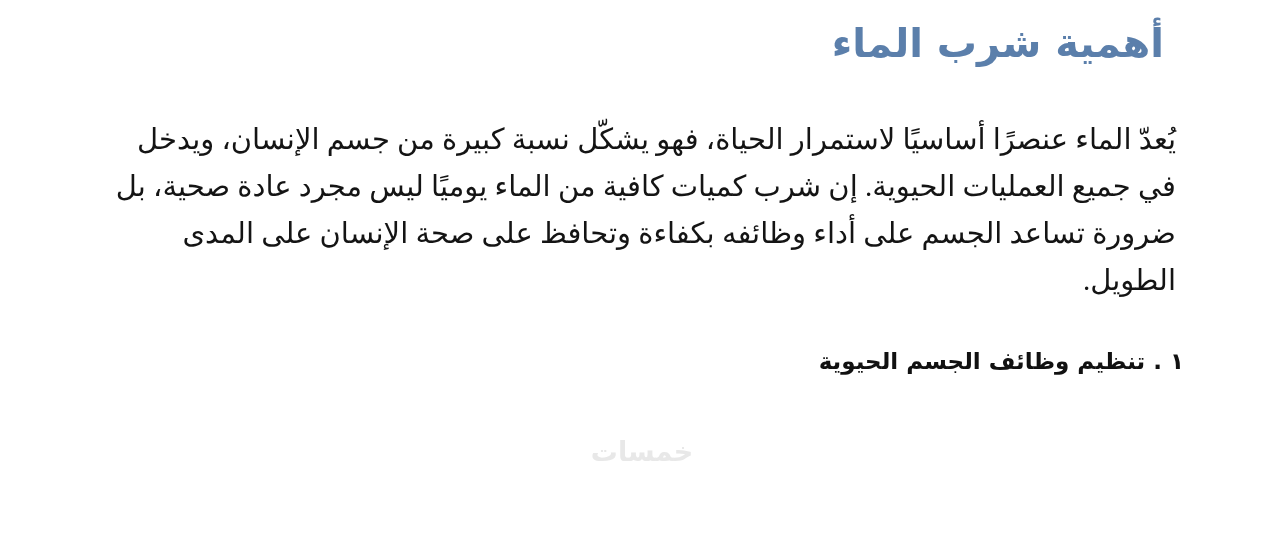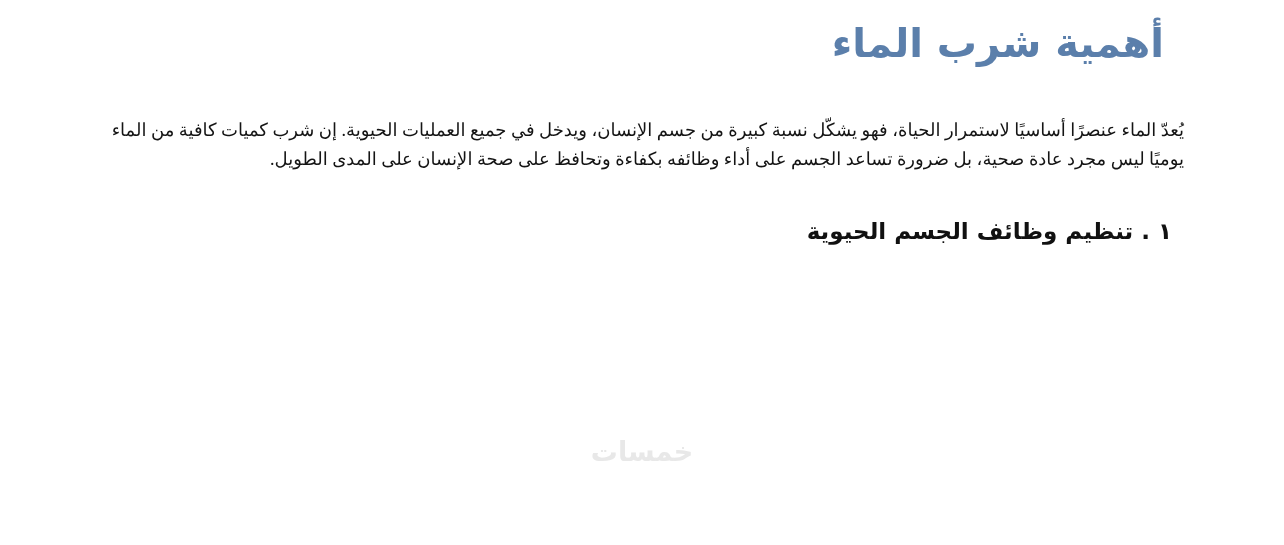--- a/index.html
+++ b/index.html
@@ -31,32 +31,32 @@
     font-size: 40px;
     line-height: 1.25;
     color: #5b7fab;
     letter-spacing: 0px;
   }
   .body-block {
     padding: 0 100px 0 100px;
     text-align: right;
   }
   .para {
-    margin: 0;
+    margin: 8px;
     font-family: "Liberation Serif", "DejaVu Serif", serif;
-    font-size: 18px;
+    font-size: 29px;
     line-height: 1.62;
     color: #141414;
     text-align: right;
   }
   .para-intro {
     margin-top: 48px;
   }
   .section-heading {
-    margin: 12px;
+    margin: 0;
     margin-top: 40px;
     font-family: "DejaVu Sans", "Liberation Sans", sans-serif;
     font-weight: bold;
     font-size: 23px;
     line-height: 1.5;
     color: #111111;
     text-align: right;
   }
   .para-body {
     margin-top: 38px;

